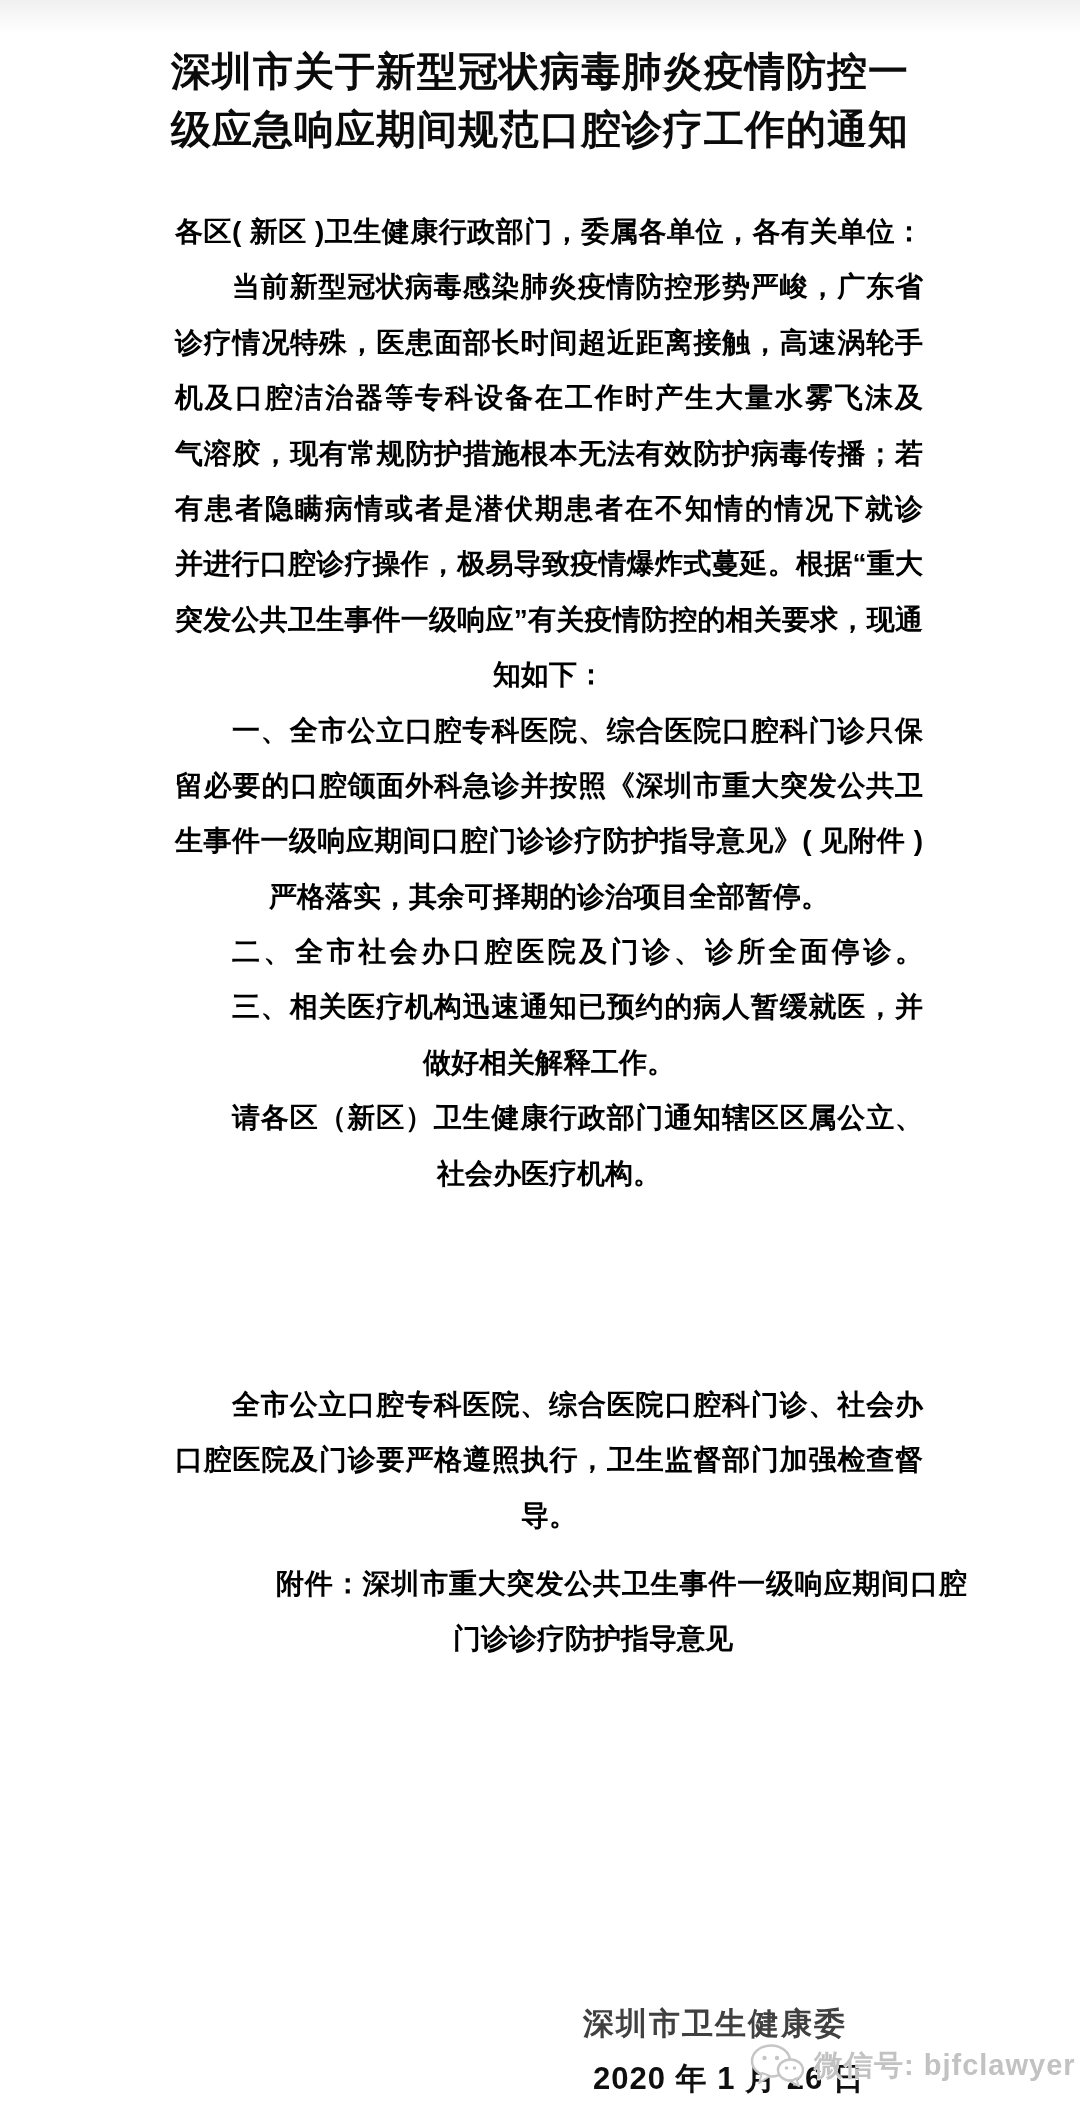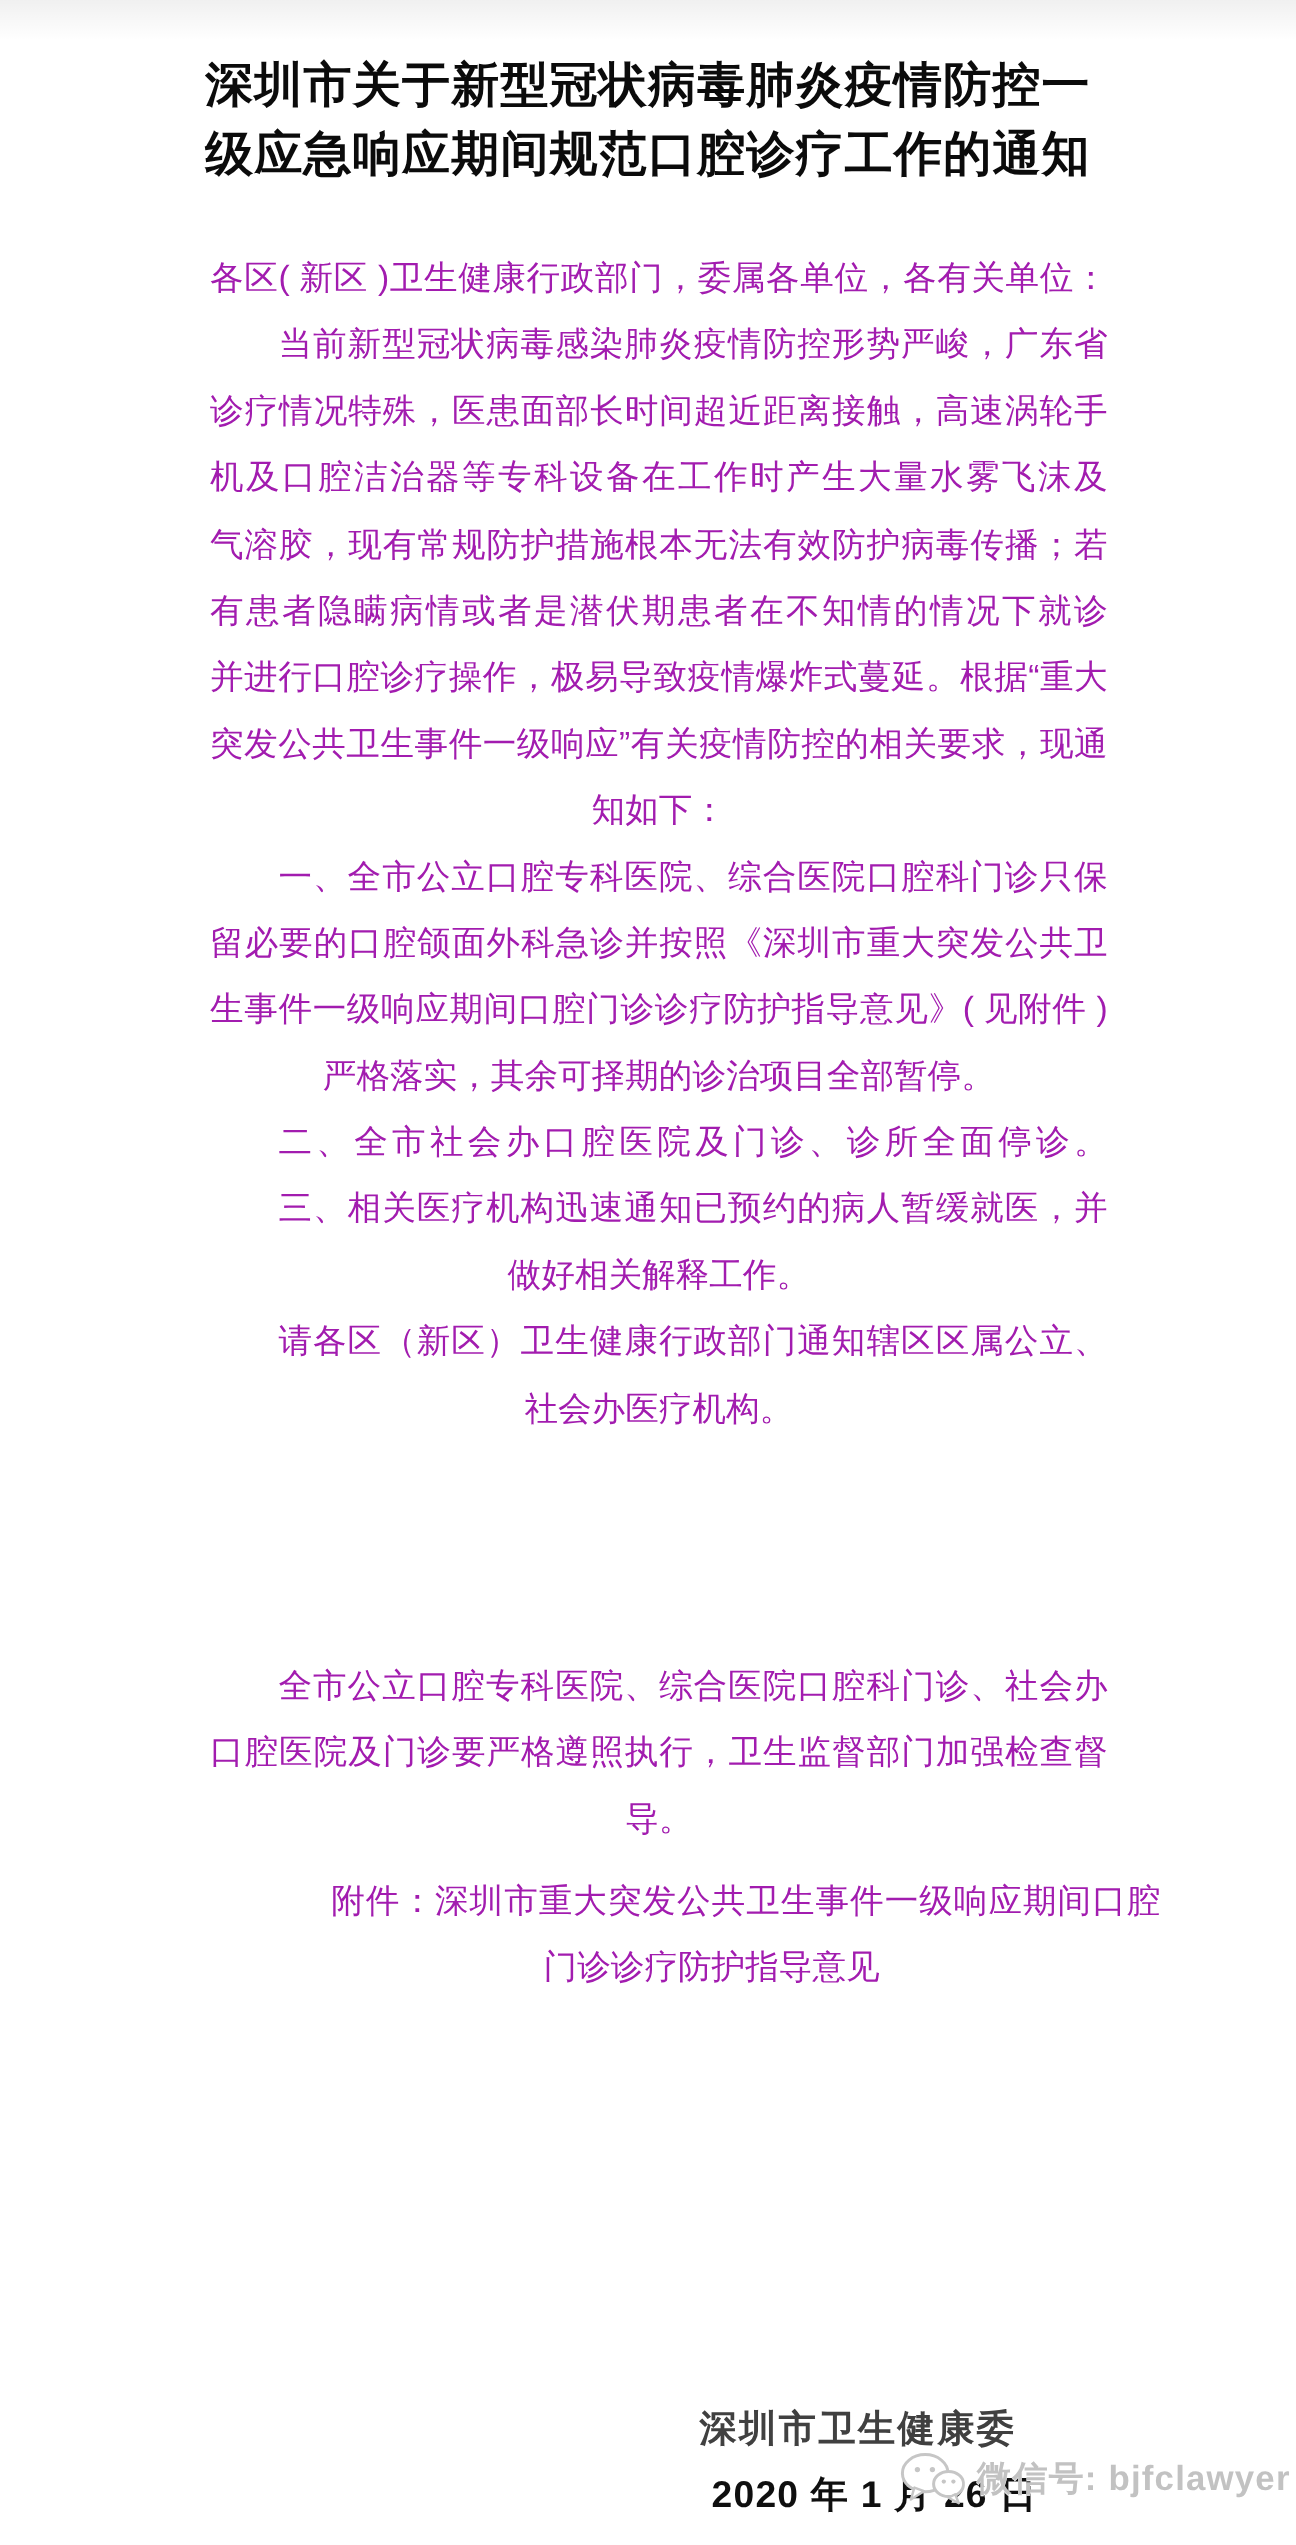--- a/index.html
+++ b/index.html
@@ -37,22 +37,22 @@
     font-weight: 800;
     line-height: 58px;
     letter-spacing: 1px;
     color: #0b0b0b;
   }
   .block {
     position: absolute;
     left: 175px;
     width: 748px;
     font-size: 28px;
-    font-weight: 400;
-    color: #a21caf;
+    font-weight: 700;
+    color: #000000;
   }
   .block-main   { top: 204px; }
   .block-enforce{ top: 1377px; }
   .block-attach { top: 1556px; margin-left: 44px; }
   .line {
     height: 55.4px;
     line-height: 55.4px;
     white-space: nowrap;
     text-align: center;
   }

